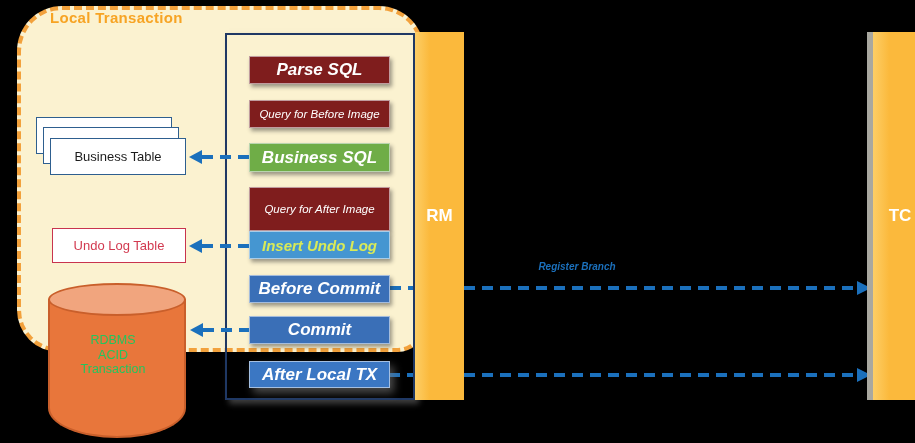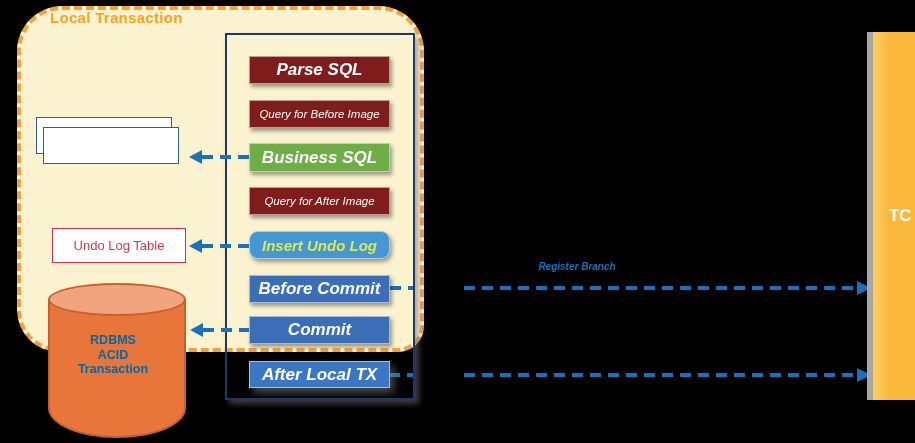--- a/index.html
+++ b/index.html
@@ -26,21 +26,21 @@
   }
   
   .step{
     position:absolute;left:237px;width:141px;display:flex;align-items:center;
     justify-content:center;font-style:italic;color:#fff;
     border:1px solid rgba(235,240,245,.6);box-sizing:border-box;
     box-shadow:2px 3px 4px rgba(40,40,40,.45);text-align:center;
   }
   .step.lg{font-size:17px;font-weight:600;}
   .step.sm{font-size:11.5px;}
-  .step.md{font-size:15px;font-weight:600;border-radius:9px;}
+  .step.md{font-size:15px;font-weight:600;}
   .blue{background:#7f1d1d;}
   .green{background:#6FAD47;}
   .dark{background:#3A6FB7;}
   .undo{background:#4596D1;color:#D9EA57;}
   .after{background:#3B77C3;box-shadow:4px 5px 9px rgba(125,125,125,.6);}
   
   .card{
     position:absolute;width:136px;height:37px;background:#fff;
     border:1.5px solid #2E5F8F;box-sizing:border-box;
   }
@@ -60,22 +60,22 @@
     position:absolute;left:0;top:16px;width:138px;height:139px;background:#E8763B;
     border-left:2px solid #C95F2B;border-right:2px solid #C95F2B;
     border-bottom:2px solid #C95F2B;box-sizing:border-box;
     border-bottom-left-radius:50% 30px;border-bottom-right-radius:50% 30px;
   }
   .cyl-top{
     position:absolute;left:0;top:0;width:138px;height:33px;background:#F1A57E;
     border:2px solid #C95F2B;box-sizing:border-box;border-radius:50%;
   }
   .cyl-text{
-    position:absolute;left:0;top:50px;width:130px;text-align:center;color:#0369a1;
-    font-size:12.5px;font-weight:bold;line-height:14.5px;
+    position:absolute;left:0;top:50px;width:130px;text-align:center;color:#22c55e;
+    font-size:12.5px;font-weight:normal;line-height:14.5px;
   }
   
   .bar{
     position:absolute;top:32px;height:368px;display:flex;align-items:center;
     justify-content:center;color:#fff;font-size:17px;font-weight:bold;
     background:linear-gradient(90deg,#FDCE66 0%,#FBB93C 30%);
   }
   .bar.rm{left:403px;width:49px;}
   .bar.tc{left:855px;width:60px;border-left:6px solid #A9A8A0;box-sizing:border-box;}
   
@@ -111,47 +111,53 @@
 
   <div class="hdash" style="left:377px;top:373px;width:26px;"></div>
   <div class="hdash" style="left:452px;top:373px;width:393px;"></div>
   <div class="head-right" style="left:845px;top:368px;"></div>
 
   <div class="steps-box"></div>
 
   <div class="step blue lg" style="top:56px;height:28px;">Parse SQL</div>
   <div class="step blue sm" style="top:100px;height:28px;">Query for Before Image</div>
   <div class="step green lg" style="top:143px;height:29px;">Business SQL</div>
-  <div class="step blue sm" style="top:187px;height:28px;">Query for After Image</div>
+  <div class="step blue sm" style="top:187px;height:44px;">Query for After Image</div>
   <div class="step undo md" style="top:231px;height:28px;">Insert Undo Log</div>
   <div class="step dark lg" style="top:275px;height:28px;">Before Commit</div>
   <div class="step dark lg" style="top:316px;height:28px;">Commit</div>
   <div class="step dark lg after" style="top:361px;height:27px;">After Local TX</div>
 
   <div class="hdash" style="left:190px;top:155px;width:47px;"></div>
   <div class="head-left" style="left:177px;top:150px;"></div>
 
   <div class="hdash" style="left:190px;top:244px;width:47px;"></div>
   <div class="head-left" style="left:177px;top:239px;"></div>
 
   <div class="hdash" style="left:191px;top:328px;width:46px;"></div>
   <div class="head-left" style="left:178px;top:323px;"></div>
 
   <div class="card" style="left:24px;top:117px;"></div>
   <div class="card" style="left:31px;top:127px;"></div>
+  <div class="card" style="left:38px;top:138px;">
+    <div class="card-label">Business Table</div>
+  </div>
 
   <div class="undo-table">Undo Log Table</div>
 
   <div class="cyl">
     <div class="cyl-body"></div>
     <div class="cyl-top"></div>
     <div class="cyl-text">
       <div>RDBMS</div>
       <div>ACID</div>
       <div>Transaction</div>
     </div>
   </div>
 
+  <div class="bar rm">
+    <span>RM</span>
+  </div>
   <div class="bar tc">
     <span>TC</span>
   </div>
 
 </div>
 
 </body></html>

